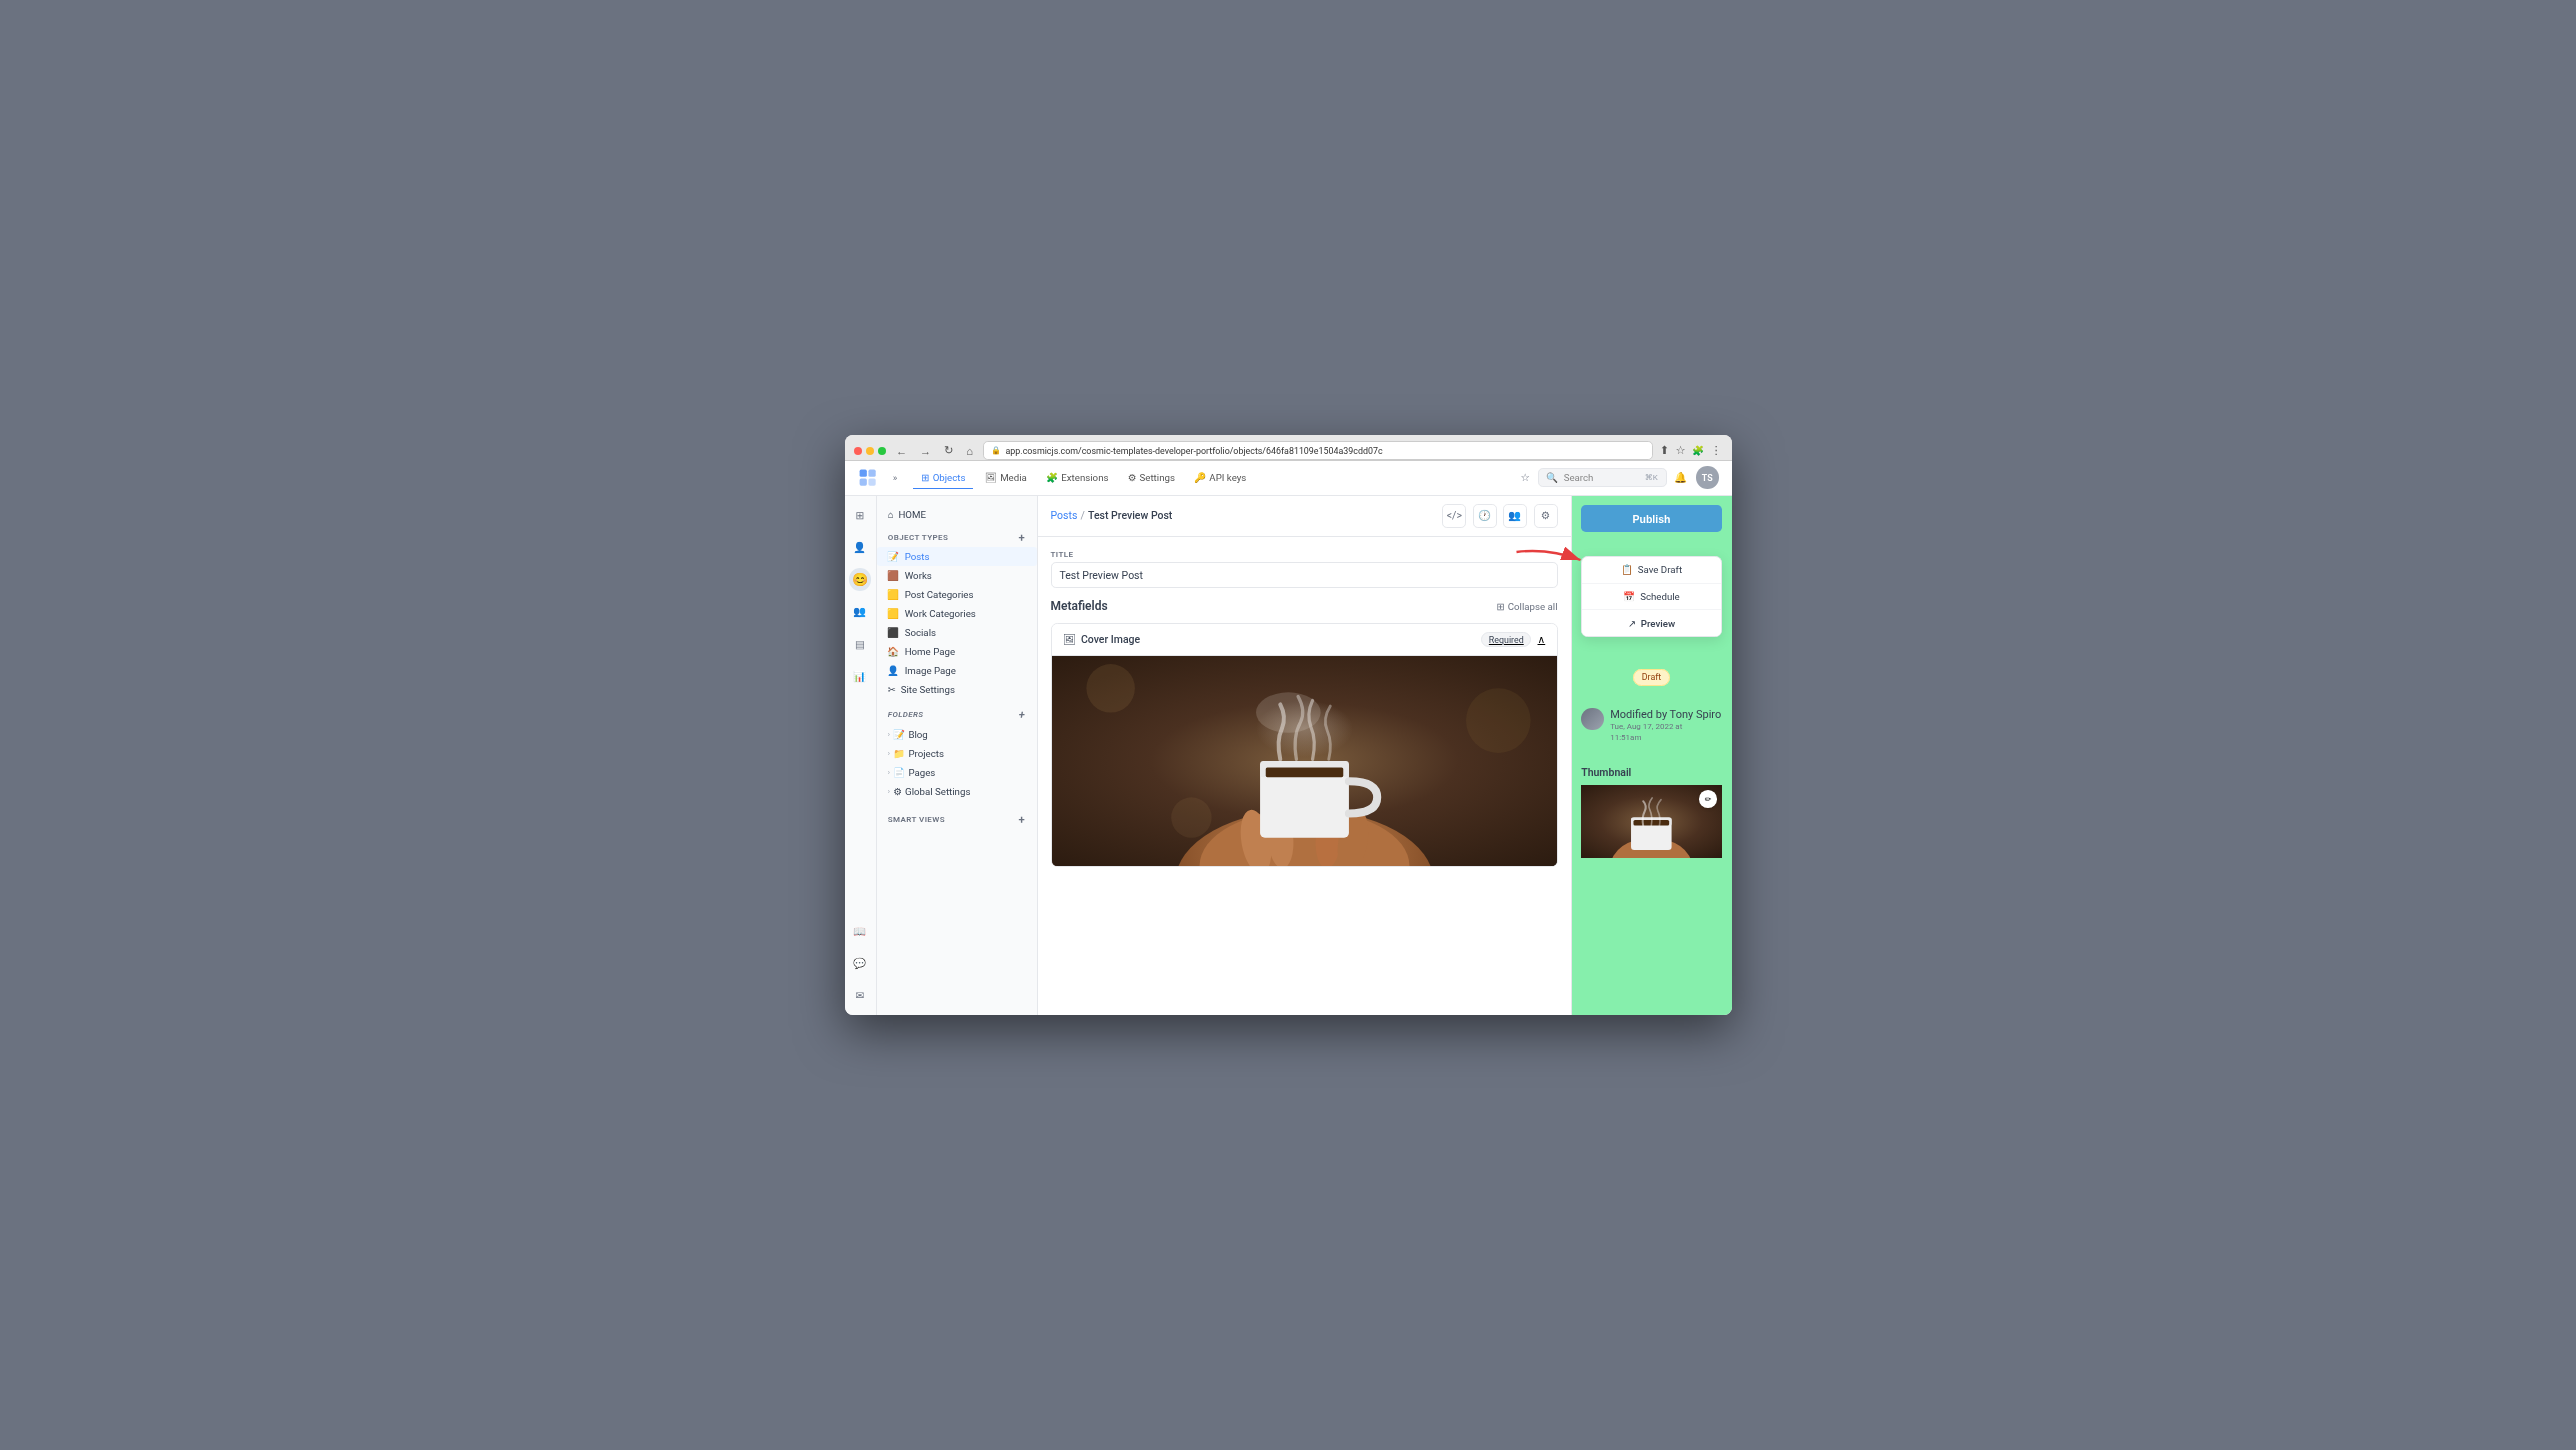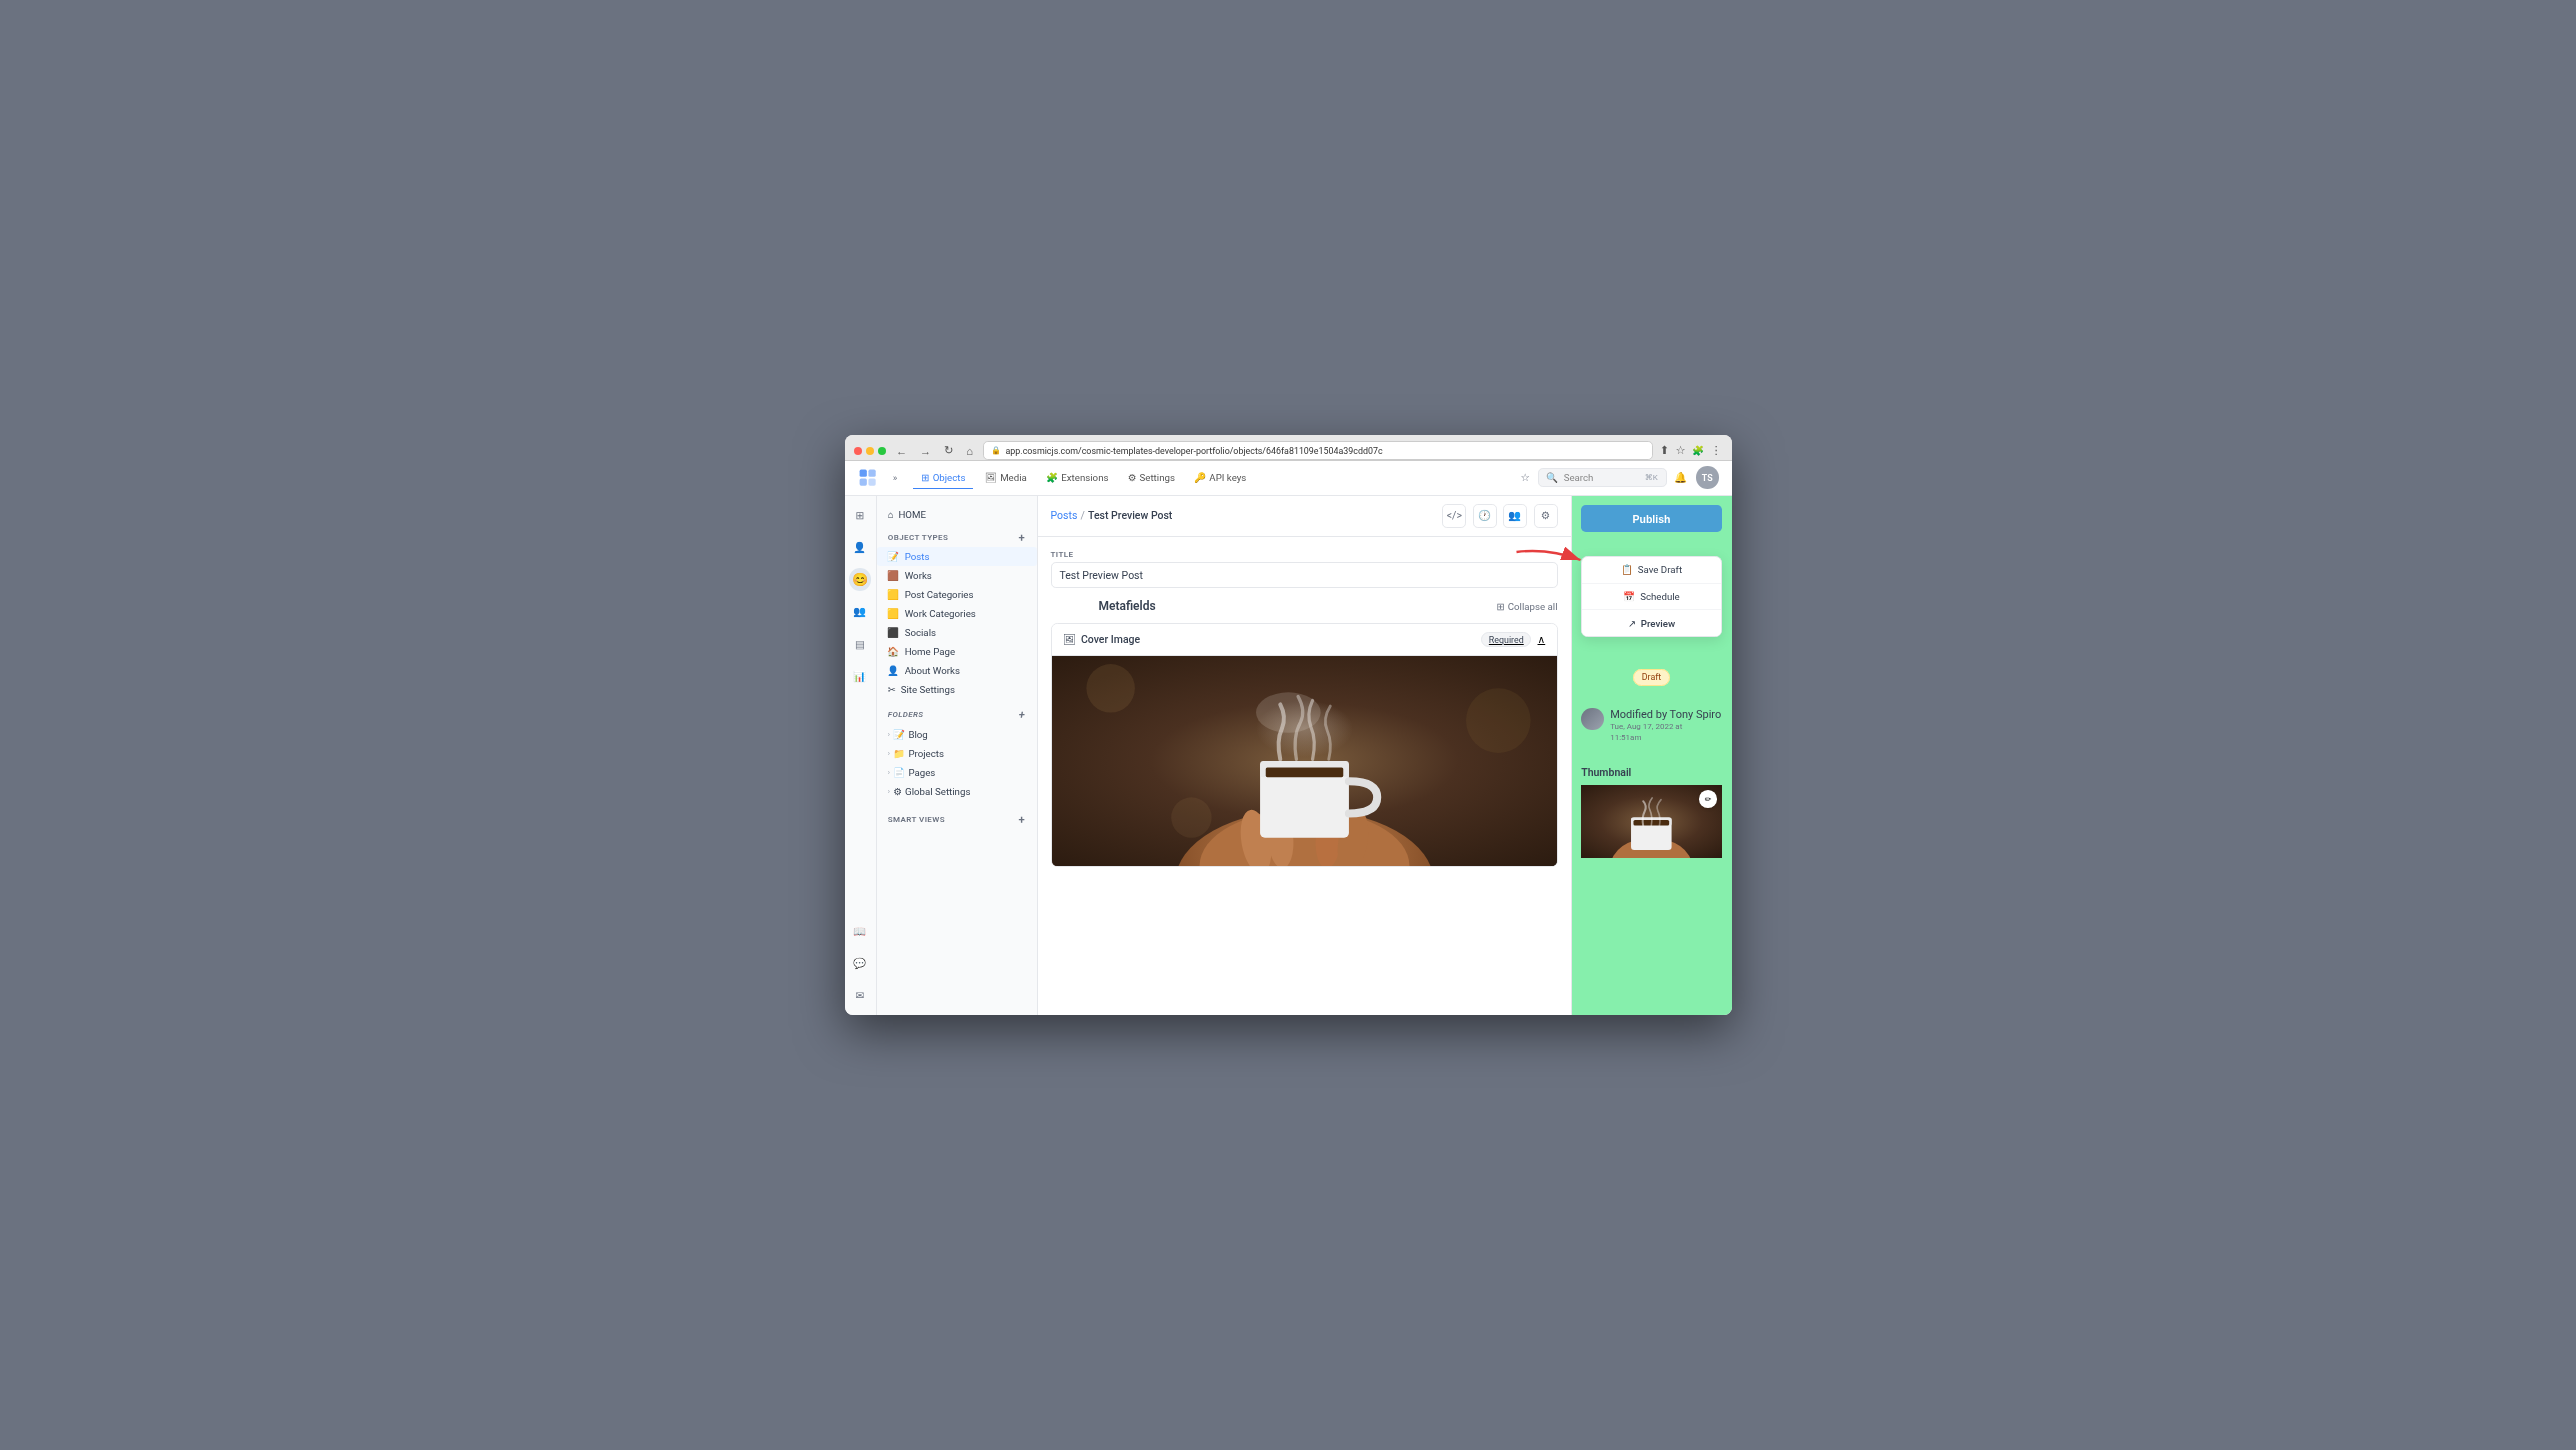--- a/index.html
+++ b/index.html
@@ -296,21 +296,20 @@
       display: flex;
       align-items: center;
       justify-content: space-between;
     }
     .field-input-check { color: #3b82f6; font-size: 11.3px; }
     .metafields-header {
       display: flex;
       align-items: center;
       justify-content: space-between;
       margin-bottom: 9.7px;
-      margin-left: 48px;
     }
     .metafields-title {
       font-size: 12px;
       font-weight: 600;
       color: #374151;
     }
     .collapse-btn {
       display: flex;
       align-items: center;
       gap: 3.2px;
@@ -588,21 +587,21 @@
       <div class="sidebar-item">
         <span class="sidebar-item-icon">⬛</span>
         <span>Socials</span>
       </div>
       <div class="sidebar-item">
         <span class="sidebar-item-icon">🏠</span>
         <span>Home Page</span>
       </div>
       <div class="sidebar-item">
         <span class="sidebar-item-icon">👤</span>
-        <span>About Works</span>
+        <span>Image Page</span>
       </div>
       <div class="sidebar-item">
         <span class="sidebar-item-icon">✂</span>
         <span>Site Settings</span>
       </div>
 
       <div class="section-header" style="margin-top:3px;font-style:italic;">
         <span>FOLDERS</span>
         <span class="section-header-add">+</span>
       </div>

